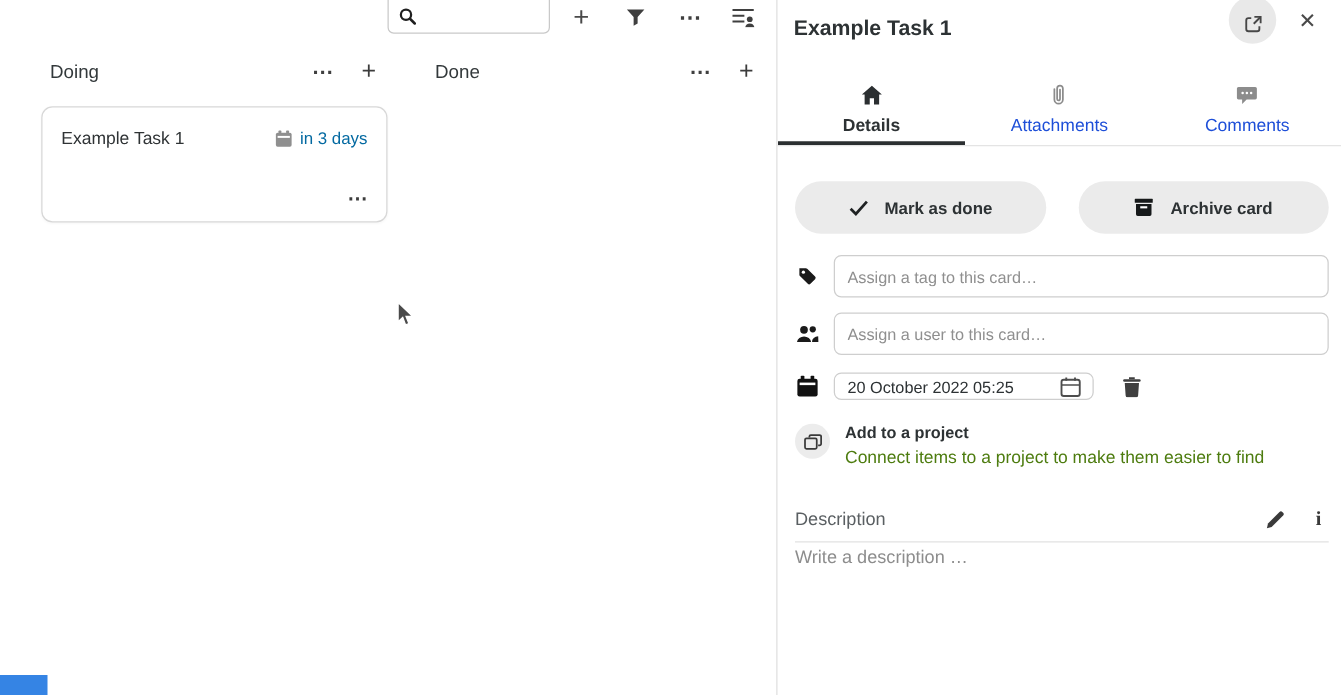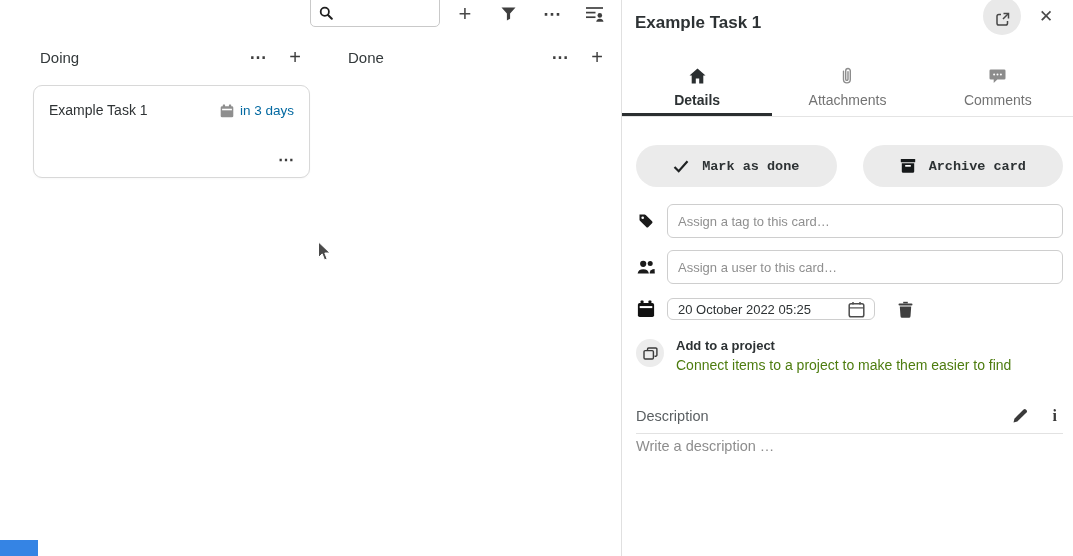--- a/index.html
+++ b/index.html
@@ -63,26 +63,26 @@
   .popout-btn {
     position:absolute; right:52px; top:-3px; width:38px; height:38px; border-radius:50%;
     background:#e9e9e9; display:flex; align-items:center; justify-content:center;
   }
   .close-btn { position:absolute; right:16px; top:4px; width:22px; height:24px;
     display:flex; align-items:center; justify-content:center; font-size:17px; color:#4a4a4a; }
 
   .tabs { display:flex; margin-top:29px; border-bottom:1px solid #e4e4e4; }
   .tab { flex:1; display:flex; flex-direction:column; align-items:center; padding:4px 0 7px; }
   .tab .t-icon { height:17px; display:flex; align-items:flex-end; }
-  .tab .t-label { margin-top:8px; font-size:14px; color:#737373; line-height:17px; }
+  .tab .t-label { margin-top:8px; font-size:14px; color:#1d4ed8; line-height:17px; }
   .tab.active { box-shadow:inset 0 -3px 0 #2b2f31; }
   .tab.active .t-label { color:#2d3234; font-weight:700; }
 
   .panel-body { padding:0 10px 0 14px; }
-  .actions-row { display:flex; gap:26px; margin-top:28px;font-family:Liberation Mono, monospace; }
+  .actions-row { display:flex; gap:26px; margin-top:28px; }
   .action-btn {
     flex:1; height:42px; border-radius:21px; background:#ebebeb; border:none;
     display:flex; align-items:center; justify-content:center; gap:13px;
     font-size:13.5px; font-weight:700; color:#2d3234; font-family:inherit; cursor:default;
   }
 
   .field-row { display:flex; align-items:center; margin-top:17px; }
   .row-user { margin-top:12px; }
   .row-date { margin-top:14px; }
   .row-icon { width:20px; display:flex; justify-content:center; margin-right:11px; flex-shrink:0; }

